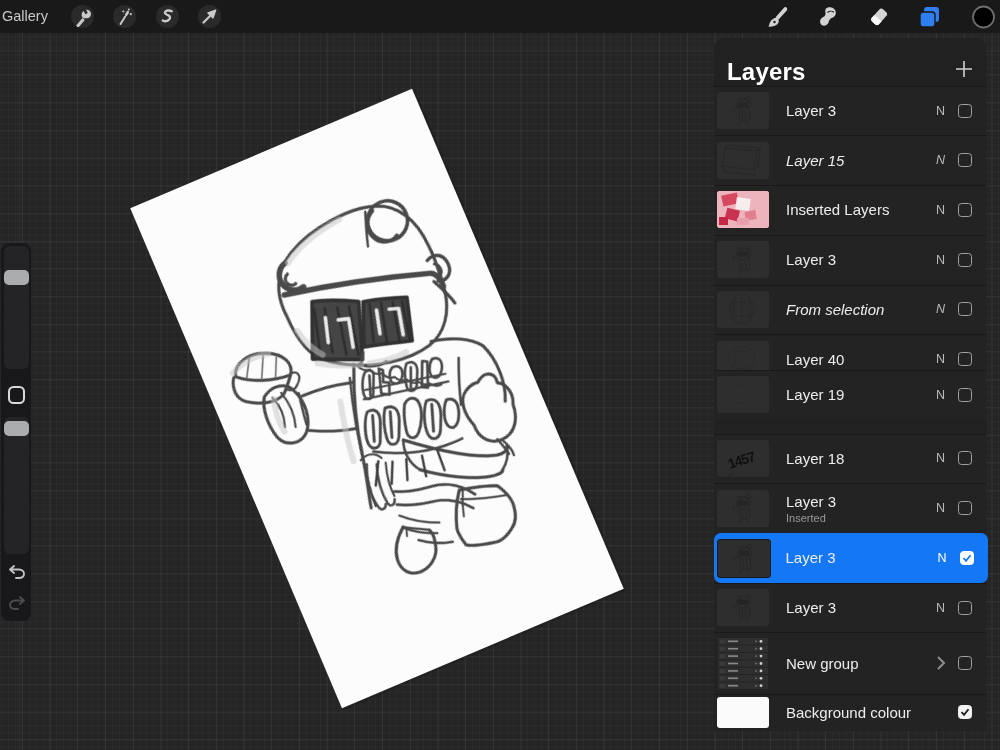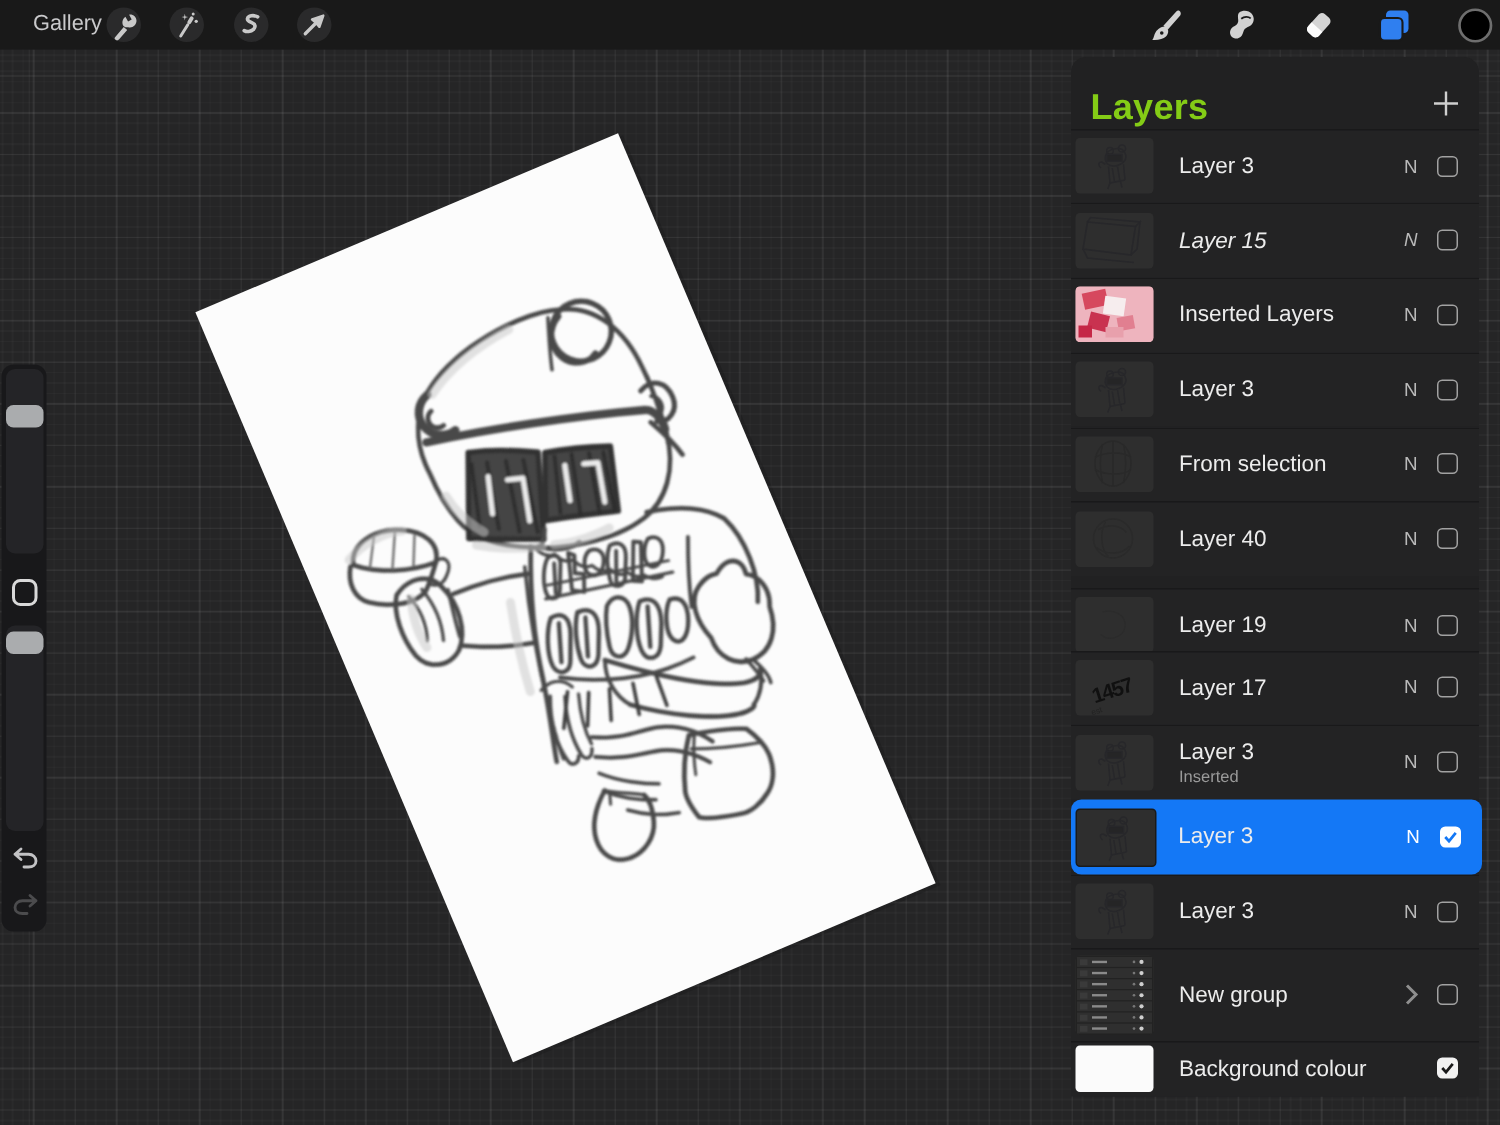--- a/index.html
+++ b/index.html
@@ -11,34 +11,34 @@
     background-color:#252526;
     background-image:
       repeating-linear-gradient(0deg, rgba(255,255,255,0.05) 0 1px, transparent 1px 27.7px),
       repeating-linear-gradient(90deg, rgba(255,255,255,0.05) 0 1px, transparent 1px 27.7px),
       repeating-linear-gradient(0deg, rgba(255,255,255,0.025) 0 1px, transparent 1px 6.925px),
       repeating-linear-gradient(90deg, rgba(255,255,255,0.025) 0 1px, transparent 1px 6.925px);
     background-position: 0 18.3px, 21.8px 0, 0 4.45px, 1.02px 0;
   }
   
   .topbar{position:absolute;left:0;top:0;width:1000px;height:33px;background:#191919;z-index:20;}
-  .gallery{position:absolute;left:22px;top:0;height:33px;line-height:33px;color:#c9c9cb;font-size:14.5px;}
+  .gallery{position:absolute;left:2px;top:0;height:33px;line-height:33px;color:#c9c9cb;font-size:14.5px;}
   .tbtn{position:absolute;top:4.5px;width:23px;height:23px;border-radius:50%;background:#2a2a2b;}
   .tbtn svg{position:absolute;left:0;top:0;}
   .ricon{position:absolute;top:4px;}
   
   .sidebar{position:absolute;left:1px;top:243px;width:30px;height:378px;background:#18181a;border-radius:8px;z-index:10;}
   .track1{position:absolute;left:2.5px;top:3px;width:25px;height:123px;background:#242427;border-radius:6px;}
   .track2{position:absolute;left:2.5px;top:174px;width:25px;height:137px;background:#242427;border-radius:6px;}
   .handle{position:absolute;left:2.5px;width:25px;height:15px;background:#aaacae;border-radius:5px;}
   .modbtn{position:absolute;left:7px;top:143px;width:13px;height:14px;border:2.2px solid #d9d9d9;border-radius:5.5px;}
   
   .panel{position:absolute;left:714px;top:38px;width:272px;height:693px;background:#212122;border-radius:10px;z-index:15;}
   .phead{position:absolute;left:0;top:0;width:100%;height:48px;}
-  .ptitle{position:absolute;left:13px;top:19.5px;font-size:24px;font-weight:bold;color:#84cc16;letter-spacing:0.2px;}
+  .ptitle{position:absolute;left:13px;top:19.5px;font-size:24px;font-weight:bold;color:#ffffff;letter-spacing:0.2px;}
   .row{position:absolute;left:0;width:272px;height:49.7px;background:#232324;box-shadow:0 1px 0 #19191a inset;}
   .thumb{position:absolute;left:3px;top:6px;width:52px;height:37px;background:#2e2e2e;border-radius:3px;overflow:hidden;}
   .lname{position:absolute;left:72px;top:0;height:100%;display:flex;flex-direction:column;justify-content:center;color:#ececec;font-size:15px;}
   .sub{font-size:11px;color:#9a9a9a;margin-top:2px;}
   .nmode{position:absolute;right:41px;top:50%;transform:translateY(-50%);color:#b9b9b9;font-size:12.5px;}
   .cbox{position:absolute;right:14px;top:50%;transform:translateY(-50%);width:12px;height:12px;border:1.6px solid #a2a2a2;border-radius:3.5px;}
 </style>
 </head>
 <body>
 <div class="workarea"></div>
@@ -318,21 +318,21 @@
       <path d="M17,20 C15,18.5 15,16 17.5,16 L20,17.5"></path>
       <path d="M23,30 L21.5,34 M30,29 L31,33"></path>
       </g>
         </svg></div>
       <div class="lname">
         <span>Layer 3</span>
       </div>
       <span class="nmode" style="color:#b9b9b9">N</span>
       <div class="cbox"></div>
     </div>
-    <div class="row" style="top:246.5px;height:49.7px;">
+    <div class="row" style="top:246.5px;height:49.7px;font-style:italic;">
       <div class="thumb" style="top:6.350000000000001px;height:37px;background:#2e2e2e;"><svg width="52" height="37" viewBox="0 0 52 37">
       <g fill="none" stroke="#292929" stroke-width="1">
       <ellipse cx="25" cy="18" rx="12" ry="15"></ellipse>
       <path d="M13,14 C20,10 32,10 37,14 M13,22 C20,26 32,26 37,22 M25,3 L25,33 M18,5 C16,14 16,22 18,31 M32,5 C34,14 34,22 32,31"></path>
       </g>
         </svg></div>
       <div class="lname">
         <span>From selection</span>
       </div>
       <span class="nmode" style="color:#b9b9b9">N</span>
@@ -344,37 +344,37 @@
       <circle cx="25" cy="18" r="13"></circle>
       <path d="M15,12 C22,8 30,9 34,14 M14,24 C20,29 31,29 36,23 M20,7 C16,14 17,26 22,30"></path>
       </g>
         </svg></div>
       <div class="lname">
         <span>Layer 40</span>
       </div>
       <span class="nmode" style="color:#b9b9b9">N</span>
       <div class="cbox"></div>
     </div>
-    <div class="row" style="top:354px;height:49.7px;">
+    <div class="row" style="top:332px;height:49.7px;">
       <div class="thumb" style="top:6.350000000000001px;height:37px;background:#2e2e2e;"><svg width="52" height="37" viewBox="0 0 52 37">
       <path d="M18,10 C26,8 34,12 33,20 C32,27 22,30 17,25" fill="none" stroke="#2b2b2b" stroke-width="0.8"></path>
         </svg></div>
       <div class="lname">
         <span>Layer 19</span>
       </div>
       <span class="nmode" style="color:#b9b9b9">N</span>
       <div class="cbox"></div>
     </div>
     <div class="row" style="top:395.59999999999997px;height:49.7px;">
       <div class="thumb" style="top:6.350000000000001px;height:37px;background:#2e2e2e;"><svg width="52" height="37" viewBox="0 0 52 37">
       <text x="10" y="25" font-size="14" font-weight="bold" fill="#101010" transform="rotate(-18 24 18)" font-family="Liberation Sans" letter-spacing="-1">1457</text>
       <text x="6" y="32" font-size="5.5" fill="#222" transform="rotate(-18 24 18)">est</text>
       </svg></div>
       <div class="lname">
-        <span>Layer 17</span>
+        <span>Layer 18</span>
       </div>
       <span class="nmode" style="color:#b9b9b9">N</span>
       <div class="cbox"></div>
     </div>
     <div class="row" style="top:445.29999999999995px;height:49.7px;">
       <div class="thumb" style="top:6.350000000000001px;height:37px;background:#2e2e2e;"><svg width="52" height="37" viewBox="0 0 52 37">
       <g fill="none" stroke="#27272a" stroke-width="1">
       <circle cx="23" cy="8.5" r="2.2"></circle>
             <circle cx="31" cy="7" r="2.4"></circle>
       <path d="M20,12 C21,7 31,5 33,10 C35,14 32,17.5 27,18.5 C22,19.5 19,16 20,12 Z"></path>

